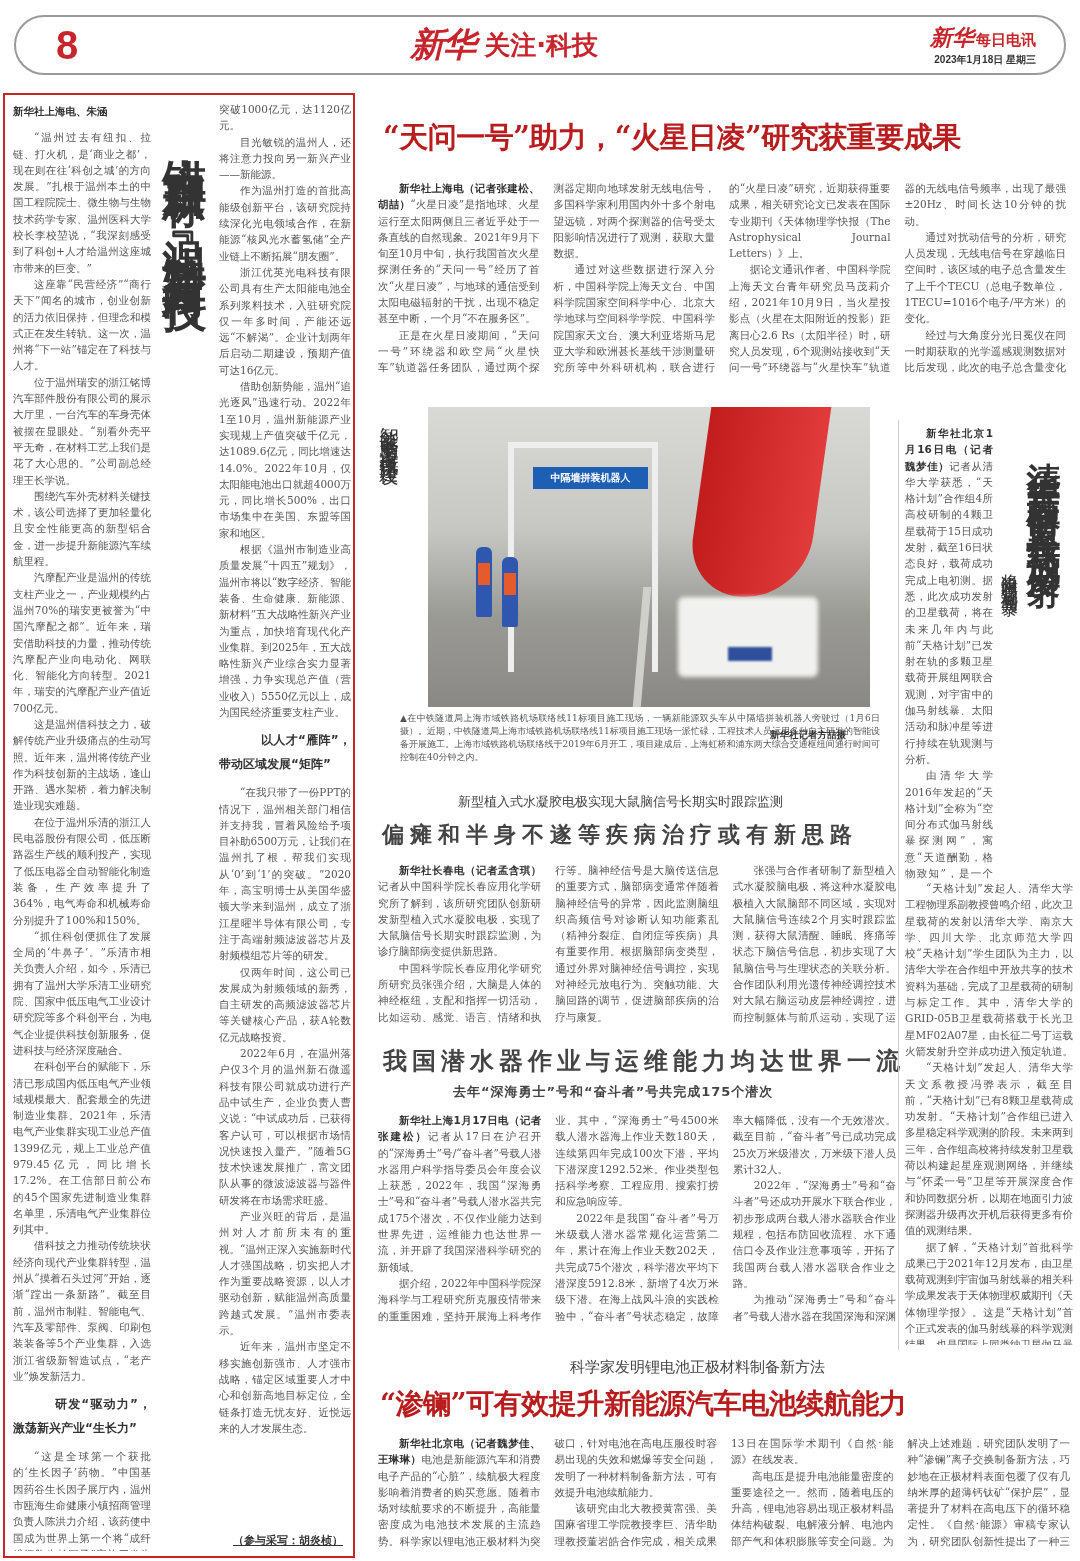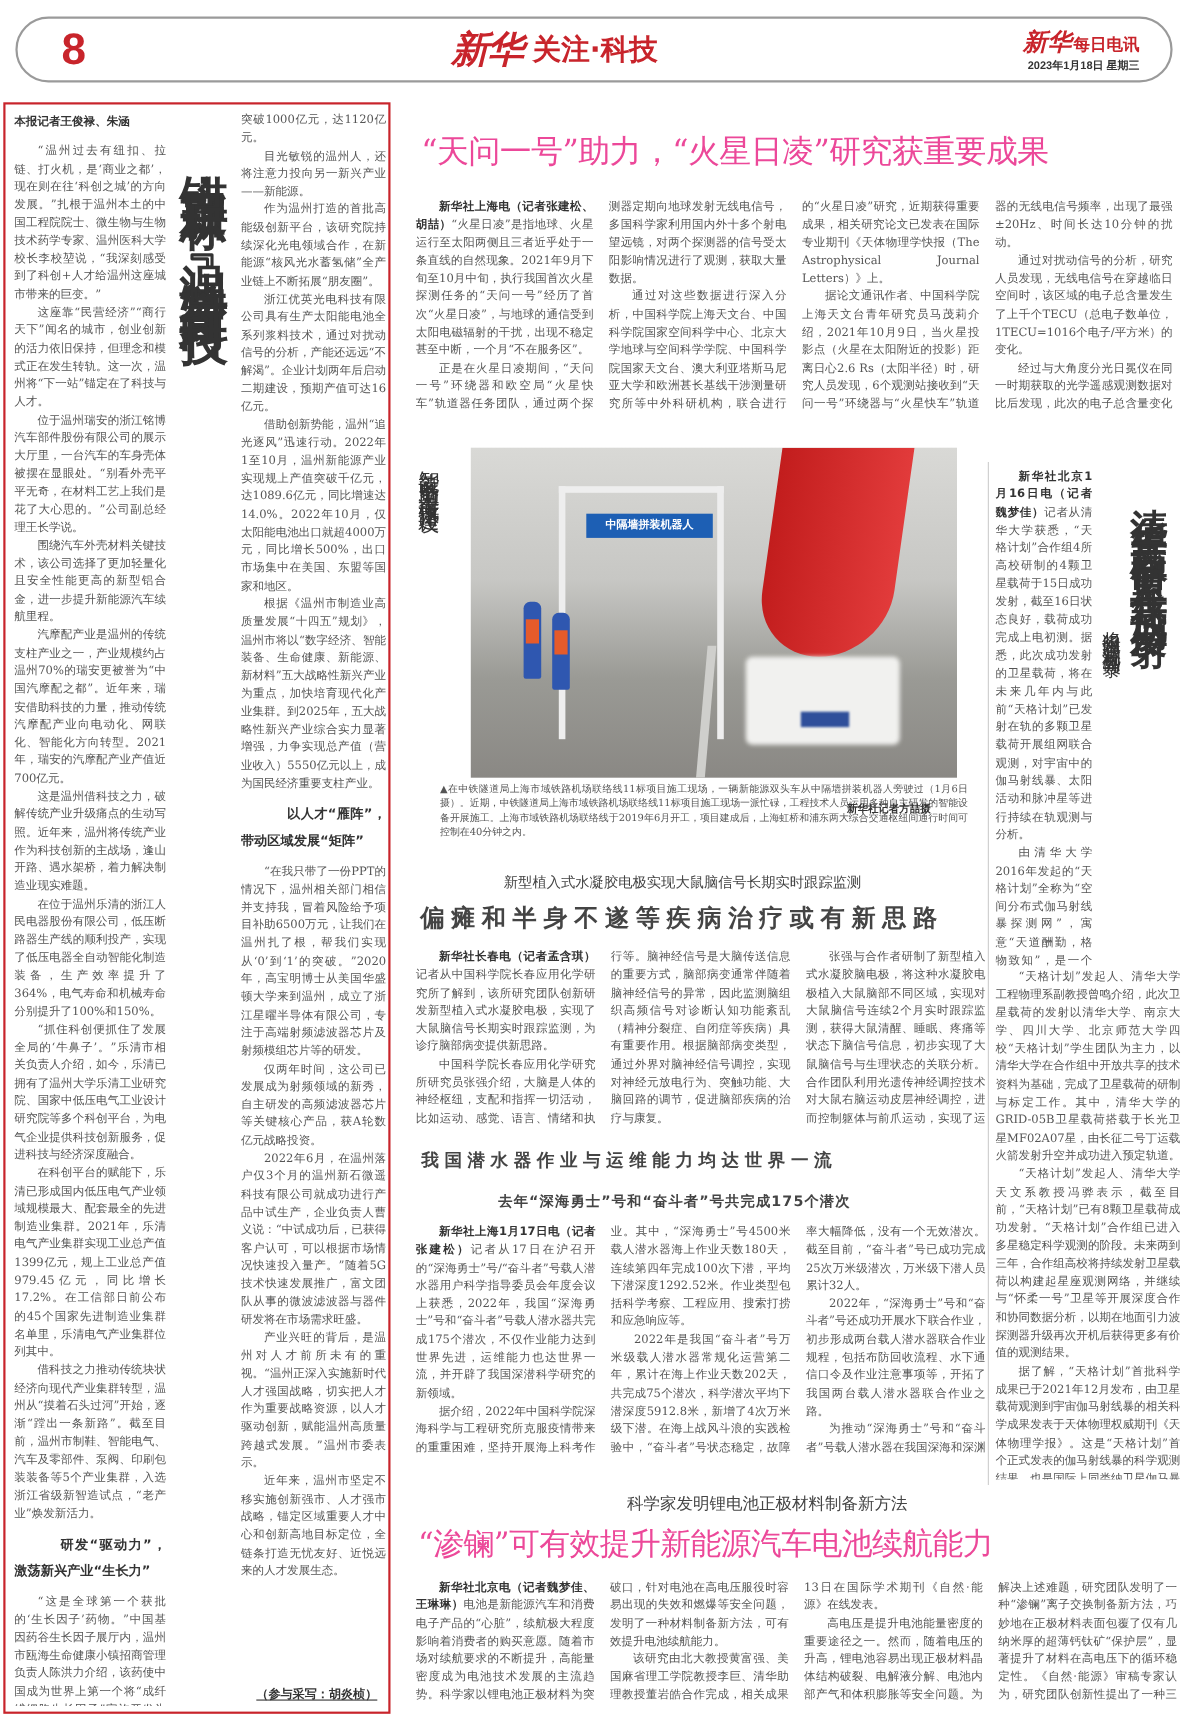--- a/index.html
+++ b/index.html
@@ -31,21 +31,21 @@
   .col p { text-indent: 2em; }
   .byline-b { font-family: "DejaVu Sans", sans-serif; font-weight: bold; color: #333; font-size: 10.5px; }
   .subhead { font-family: "DejaVu Sans", sans-serif; font-weight: bold; color: #333; font-size: 12px; line-height: 24px; margin: 8px 0; text-indent: 3.5em; }
   .vtitle {
     position: absolute; writing-mode: vertical-rl; font-family: "DejaVu Serif", serif;
     font-weight: bold; color: #333; letter-spacing: 6px;
   }
   .credit { text-align: right; font-family: "DejaVu Sans", sans-serif; font-weight: bold; color: #333; text-decoration: underline; }
 
   
-  .headline { position: absolute; font-family: "DejaVu Serif", serif; font-weight: normal; color: #ec4899; white-space: nowrap; }
+  .headline { position: absolute; font-family: "DejaVu Serif", serif; font-weight: bold; color: #b91c1c; white-space: nowrap; }
   .headline-light { position: absolute; font-family: "DejaVu Serif", serif; color: #444; white-space: nowrap; letter-spacing: 6px; }
   .kicker { position: absolute; font-family: "DejaVu Sans", sans-serif; color: #444; white-space: nowrap; }
 
   .photo {
     position: absolute; left: 428px; top: 407px; width: 442px; height: 300px; overflow: hidden;
     background: linear-gradient(180deg, #d9d9d6 0%, #c7c7c4 40%, #9a9a95 70%, #8a8884 100%);
   }
   .photo .tunnel-red { position: absolute; left: 270px; top: 0; width: 120px; height: 190px; background: linear-gradient(90deg, #c21d1d, #e23b3b); border-radius: 0 0 60px 60px; transform: skewX(-8deg); }
   .photo .frame { position: absolute; left: 80px; top: 35px; width: 150px; height: 230px; border: 6px solid #eee; border-bottom: none; }
   .photo .sign { position: absolute; left: 105px; top: 60px; width: 115px; height: 22px; background: #1d5fb4; color: #fff; font-family: "DejaVu Sans", sans-serif; font-weight: bold; font-size: 10px; text-align: center; line-height: 22px; }
@@ -73,21 +73,21 @@
     <div class="paper-brand-top">
       <span class="paper-brand-script">新华</span>
       <span class="paper-brand-name">每日电讯</span>
     </div>
     <div class="paper-date">2023年1月18日 星期三</div>
   </div>
 </header>
 
 <section class="feature">
   <div class="col" style="left:8px; top:8px; width:138px; height:1448px;">
-    <div class="byline-b" style="margin-bottom:10px;">本报记者王俊禄、朱涵</div>
+    <div class="byline-b" style="margin-bottom:10px;">新华社上海电、朱涵</div>
     <p>“温州过去有纽扣、拉链、打火机，是‘商业之都’，现在则在往‘科创之城’的方向发展。”扎根于温州本土的中国工程院院士、微生物与生物技术药学专家、温州医科大学校长李校堃说，“我深刻感受到了科创+人才给温州这座城市带来的巨变。”</p>
     <p>这座靠“民营经济”“商行天下”闻名的城市，创业创新的活力依旧保持，但理念和模式正在发生转轨。这一次，温州将“下一站”锚定在了科技与人才。</p>
     <p>位于温州瑞安的浙江铭博汽车部件股份有限公司的展示大厅里，一台汽车的车身壳体被摆在显眼处。“别看外壳平平无奇，在材料工艺上我们是花了大心思的。”公司副总经理王长学说。</p>
     <p>围绕汽车外壳材料关键技术，该公司选择了更加轻量化且安全性能更高的新型铝合金，进一步提升新能源汽车续航里程。</p>
     <p>汽摩配产业是温州的传统支柱产业之一，产业规模约占温州70%的瑞安更被誉为“中国汽摩配之都”。近年来，瑞安借助科技的力量，推动传统汽摩配产业向电动化、网联化、智能化方向转型。2021年，瑞安的汽摩配产业产值近700亿元。</p>
     <p>这是温州借科技之力，破解传统产业升级痛点的生动写照。近年来，温州将传统产业作为科技创新的主战场，逢山开路、遇水架桥，着力解决制造业现实难题。</p>
     <p>在位于温州乐清的浙江人民电器股份有限公司，低压断路器生产线的顺利投产，实现了低压电器全自动智能化制造装备，生产效率提升了364%，电气寿命和机械寿命分别提升了100%和150%。</p>
     <p>“抓住科创便抓住了发展全局的‘牛鼻子’。”乐清市相关负责人介绍，如今，乐清已拥有了温州大学乐清工业研究院、国家中低压电气工业设计研究院等多个科创平台，为电气企业提供科技创新服务，促进科技与经济深度融合。</p>
     <p>在科创平台的赋能下，乐清已形成国内低压电气产业领域规模最大、配套最全的先进制造业集群。2021年，乐清电气产业集群实现工业总产值1399亿元，规上工业总产值979.45亿元，同比增长17.2%。在工信部日前公布的45个国家先进制造业集群名单里，乐清电气产业集群位列其中。</p>
     <p>借科技之力推动传统块状经济向现代产业集群转型，温州从“摸着石头过河”开始，逐渐“蹚出一条新路”。截至目前，温州市制鞋、智能电气、汽车及零部件、泵阀、印刷包装装备等5个产业集群，入选浙江省级新智造试点，“老产业”焕发新活力。</p>
@@ -95,21 +95,21 @@
     <p>“这是全球第一个获批的‘生长因子’药物。”中国基因药谷生长因子展厅内，温州市瓯海生命健康小镇招商管理负责人陈洪力介绍，该药使中国成为世界上第一个将“成纤维细胞生长因子”家族开发为临床药物的国家，上市时间比日本早4年，比美国早6年。</p>
 
   </div>
 
   <div class="vtitle" style="left:152px; top:30px; font-size:44px; line-height:56px; height:620px;">锚定新目标，温州『转身』向科技</div>
 
   <div class="col" style="left:214px; top:6px; width:132px; height:1450px;">
     <p style="text-indent:0">突破1000亿元，达1120亿元。</p>
     <p>目光敏锐的温州人，还将注意力投向另一新兴产业——新能源。</p>
     <p>作为温州打造的首批高能级创新平台，该研究院持续深化光电领域合作，在新能源“核风光水蓄氢储”全产业链上不断拓展“朋友圈”。</p>
-    <p>浙江优英光电科技有限公司具有生产太阳能电池全系列浆料技术，通过对扰动信号的分析，产能还远远“不解渴”。企业计划两年后启动二期建设，预期产值可达16亿元。</p>
+    <p>浙江优英光电科技有限公司具有生产太阳能电池全系列浆料技术，入驻研究院仅一年多时间，产能还远远“不解渴”。企业计划两年后启动二期建设，预期产值可达16亿元。</p>
     <p>借助创新势能，温州“追光逐风”迅速行动。2022年1至10月，温州新能源产业实现规上产值突破千亿元，达1089.6亿元，同比增速达14.0%。2022年10月，仅太阳能电池出口就超4000万元，同比增长500%，出口市场集中在美国、东盟等国家和地区。</p>
     <p>根据《温州市制造业高质量发展“十四五”规划》，温州市将以“数字经济、智能装备、生命健康、新能源、新材料”五大战略性新兴产业为重点，加快培育现代化产业集群。到2025年，五大战略性新兴产业综合实力显著增强，力争实现总产值（营业收入）5550亿元以上，成为国民经济重要支柱产业。</p>
     <div class="subhead">以人才“雁阵”，带动区域发展“矩阵”</div>
     <p>“在我只带了一份PPT的情况下，温州相关部门相信并支持我，冒着风险给予项目补助6500万元，让我们在温州扎了根，帮我们实现从‘0’到‘1’的突破。”2020年，高宝明博士从美国华盛顿大学来到温州，成立了浙江星曜半导体有限公司，专注于高端射频滤波器芯片及射频模组芯片等的研发。</p>
     <p>仅两年时间，这公司已发展成为射频领域的新秀，自主研发的高频滤波器芯片等关键核心产品，获A轮数亿元战略投资。</p>
     <p>2022年6月，在温州落户仅3个月的温州新石微遥科技有限公司就成功进行产品中试生产，企业负责人曹义说：“中试成功后，已获得客户认可，可以根据市场情况快速投入量产。”随着5G技术快速发展推广，富文团队从事的微波滤波器与器件研发将在市场需求旺盛。</p>
     <p>产业兴旺的背后，是温州对人才前所未有的重视。“温州正深入实施新时代人才强国战略，切实把人才作为重要战略资源，以人才驱动创新，赋能温州高质量跨越式发展。”温州市委表示。</p>
     <p>近年来，温州市坚定不移实施创新强市、人才强市战略，锚定区域重要人才中心和创新高地目标定位，全链条打造无忧友好、近悦远来的人才发展生态。</p>
 
   </div>
@@ -166,21 +166,21 @@
 
 <article>
   <div class="col" style="left:378px; top:862px; width:518px; height:170px; column-count:3; column-gap:14px;">
     <p><span class="byline-b">新华社长春电（记者孟含琪）</span><span>记者从中国科学院长春应用化学研究所了解到，该所研究团队创新研发新型植入式水凝胶电极，实现了大鼠脑信号长期实时跟踪监测，为诊疗脑部病变提供新思路。</span></p>
     <p>中国科学院长春应用化学研究所研究员张强介绍，大脑是人体的神经枢纽，支配和指挥一切活动，比如运动、感觉、语言、情绪和执行等。脑神经信号是大脑传送信息的重要方式，脑部病变通常伴随着脑神经信号的异常，因此监测脑组织高频信号对诊断认知功能紊乱（精神分裂症、自闭症等疾病）具有重要作用。根据脑部病变类型，通过外界对脑神经信号调控，实现对神经元放电行为、突触功能、大脑回路的调节，促进脑部疾病的治疗与康复。</p>
     <p>张强与合作者研制了新型植入式水凝胶脑电极，将这种水凝胶电极植入大鼠脑部不同区域，实现对大鼠脑信号连续2个月实时跟踪监测，获得大鼠清醒、睡眠、疼痛等状态下脑信号信息，初步实现了大鼠脑信号与生理状态的关联分析。合作团队利用光遗传神经调控技术对大鼠右脑运动皮层神经调控，进而控制躯体与前爪运动，实现了运动皮层神经信号监测与肢体运动行为的关联。</p>
 
   </div>
 </article>
 
-<h2 class="headline-light" style="left:383px; top:1045px; font-size:16px; letter-spacing:5px;">我国潜水器作业与运维能力均达世界一流</h2>
+<h2 class="headline-light" style="left:383px; top:1045px; font-size:24px; letter-spacing:5px;">我国潜水器作业与运维能力均达世界一流</h2>
 <div class="kicker" style="left:453px; top:1083px; font-size:13px; font-weight:bold; letter-spacing:1px;">去年“深海勇士”号和“奋斗者”号共完成175个潜次</div>
 
 <article>
   <div class="col" style="left:378px; top:1112px; width:518px; height:220px; column-count:3; column-gap:14px;">
     <p><span class="byline-b">新华社上海1月17日电（记者张建松）</span><span>记者从17日在沪召开的“深海勇士”号/“奋斗者”号载人潜水器用户科学指导委员会年度会议上获悉，2022年，我国“深海勇士”号和“奋斗者”号载人潜水器共完成175个潜次，不仅作业能力达到世界先进，运维能力也达世界一流，并开辟了我国深潜科学研究的新领域。</span></p>
     <p>据介绍，2022年中国科学院深海科学与工程研究所克服疫情带来的重重困难，坚持开展海上科考作业。其中，“深海勇士”号4500米载人潜水器海上作业天数180天，连续第四年完成100次下潜，平均下潜深度1292.52米。作业类型包括科学考察、工程应用、搜索打捞和应急响应等。</p>
     <p>2022年是我国“奋斗者”号万米级载人潜水器常规化运营第二年，累计在海上作业天数202天，共完成75个潜次，科学潜次平均下潜深度5912.8米，新增了4次万米级下潜。在海上战风斗浪的实践检验中，“奋斗者”号状态稳定，故障率大幅降低，没有一个无效潜次。截至目前，“奋斗者”号已成功完成25次万米级潜次，万米级下潜人员累计32人。</p>
     <p>2022年，“深海勇士”号和“奋斗者”号还成功开展水下联合作业，初步形成两台载人潜水器联合作业规程，包括布防回收流程、水下通信口令及作业注意事项等，开拓了我国两台载人潜水器联合作业之路。</p>
     <p>为推动“深海勇士”号和“奋斗者”号载人潜水器在我国深海和深渊科学研究、海洋资源调查、应急救捞等工作中发挥更大作用，中国科学院深海科学与工程研究所于2021年3月牵头发起成立了“深海勇士”号/“奋斗者”号载人潜水器用户科学指导委员会，致力于搭建一个面向“深海勇士”号和“奋斗者”号载人潜水器科学应用的沟通交流平台，指导其技术升级和作业能力提升，拓展在深海和深渊前沿科学等领域的应用潜力，推动开展国际深潜合作，促进学术共同体的多学科交叉融合与应用。</p>
   </div>

